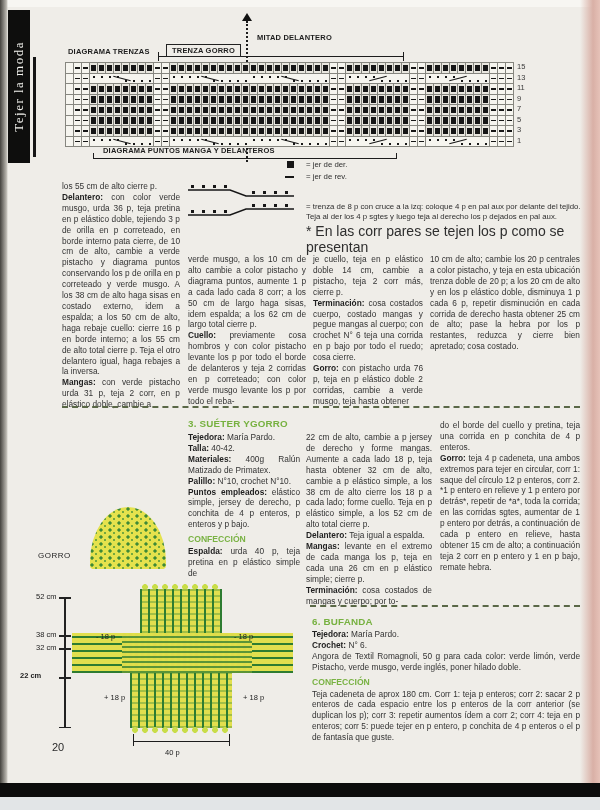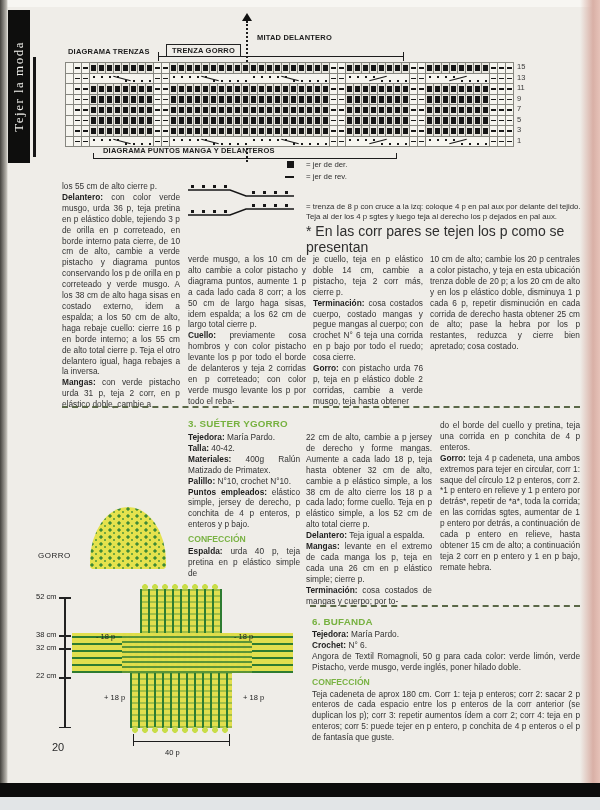--- a/index.html
+++ b/index.html
@@ -1213,21 +1213,21 @@
 
 <div class="abs meas-line"></div>
 <div class="abs mtick" style="top:597px;"></div>
 <div class="abs mtick" style="top:635px;"></div>
 <div class="abs mtick" style="top:648px;"></div>
 <div class="abs mtick" style="top:677px;"></div>
 <div class="abs mtick" style="top:726.5px;"></div>
 <div class="abs mlbl" style="left:36px;top:592px;">52 cm</div>
 <div class="abs mlbl" style="left:36px;top:630px;">38 cm</div>
 <div class="abs mlbl" style="left:36px;top:643px;">32 cm</div>
-<div class="abs mlbl" style="left:36px;top:671px;">22 cm</div>
+<div class="abs mlbl" style="left:20px;top:671px;font-weight:bold;">22 cm</div>
 
 <div class="abs scallop" style="left:140px;top:584px;width:82px;"></div>
 <div class="abs rib-v" style="left:140px;top:589px;width:82px;height:44px;"></div>
 <div class="abs band-tex" style="left:72px;top:633px;width:221px;height:40px;"></div>
 <div class="abs rib-h" style="left:72px;top:633px;width:50px;height:40px;"></div>
 <div class="abs rib-h" style="left:252px;top:633px;width:41px;height:40px;"></div>
 <div class="abs rib-v" style="left:130px;top:673px;width:102px;height:55px;"></div>
 <div class="abs scallop" style="left:130px;top:727px;width:102px;"></div>
 
 <div class="abs st-lbl" style="left:96px;top:616px;">- 18 p</div>

